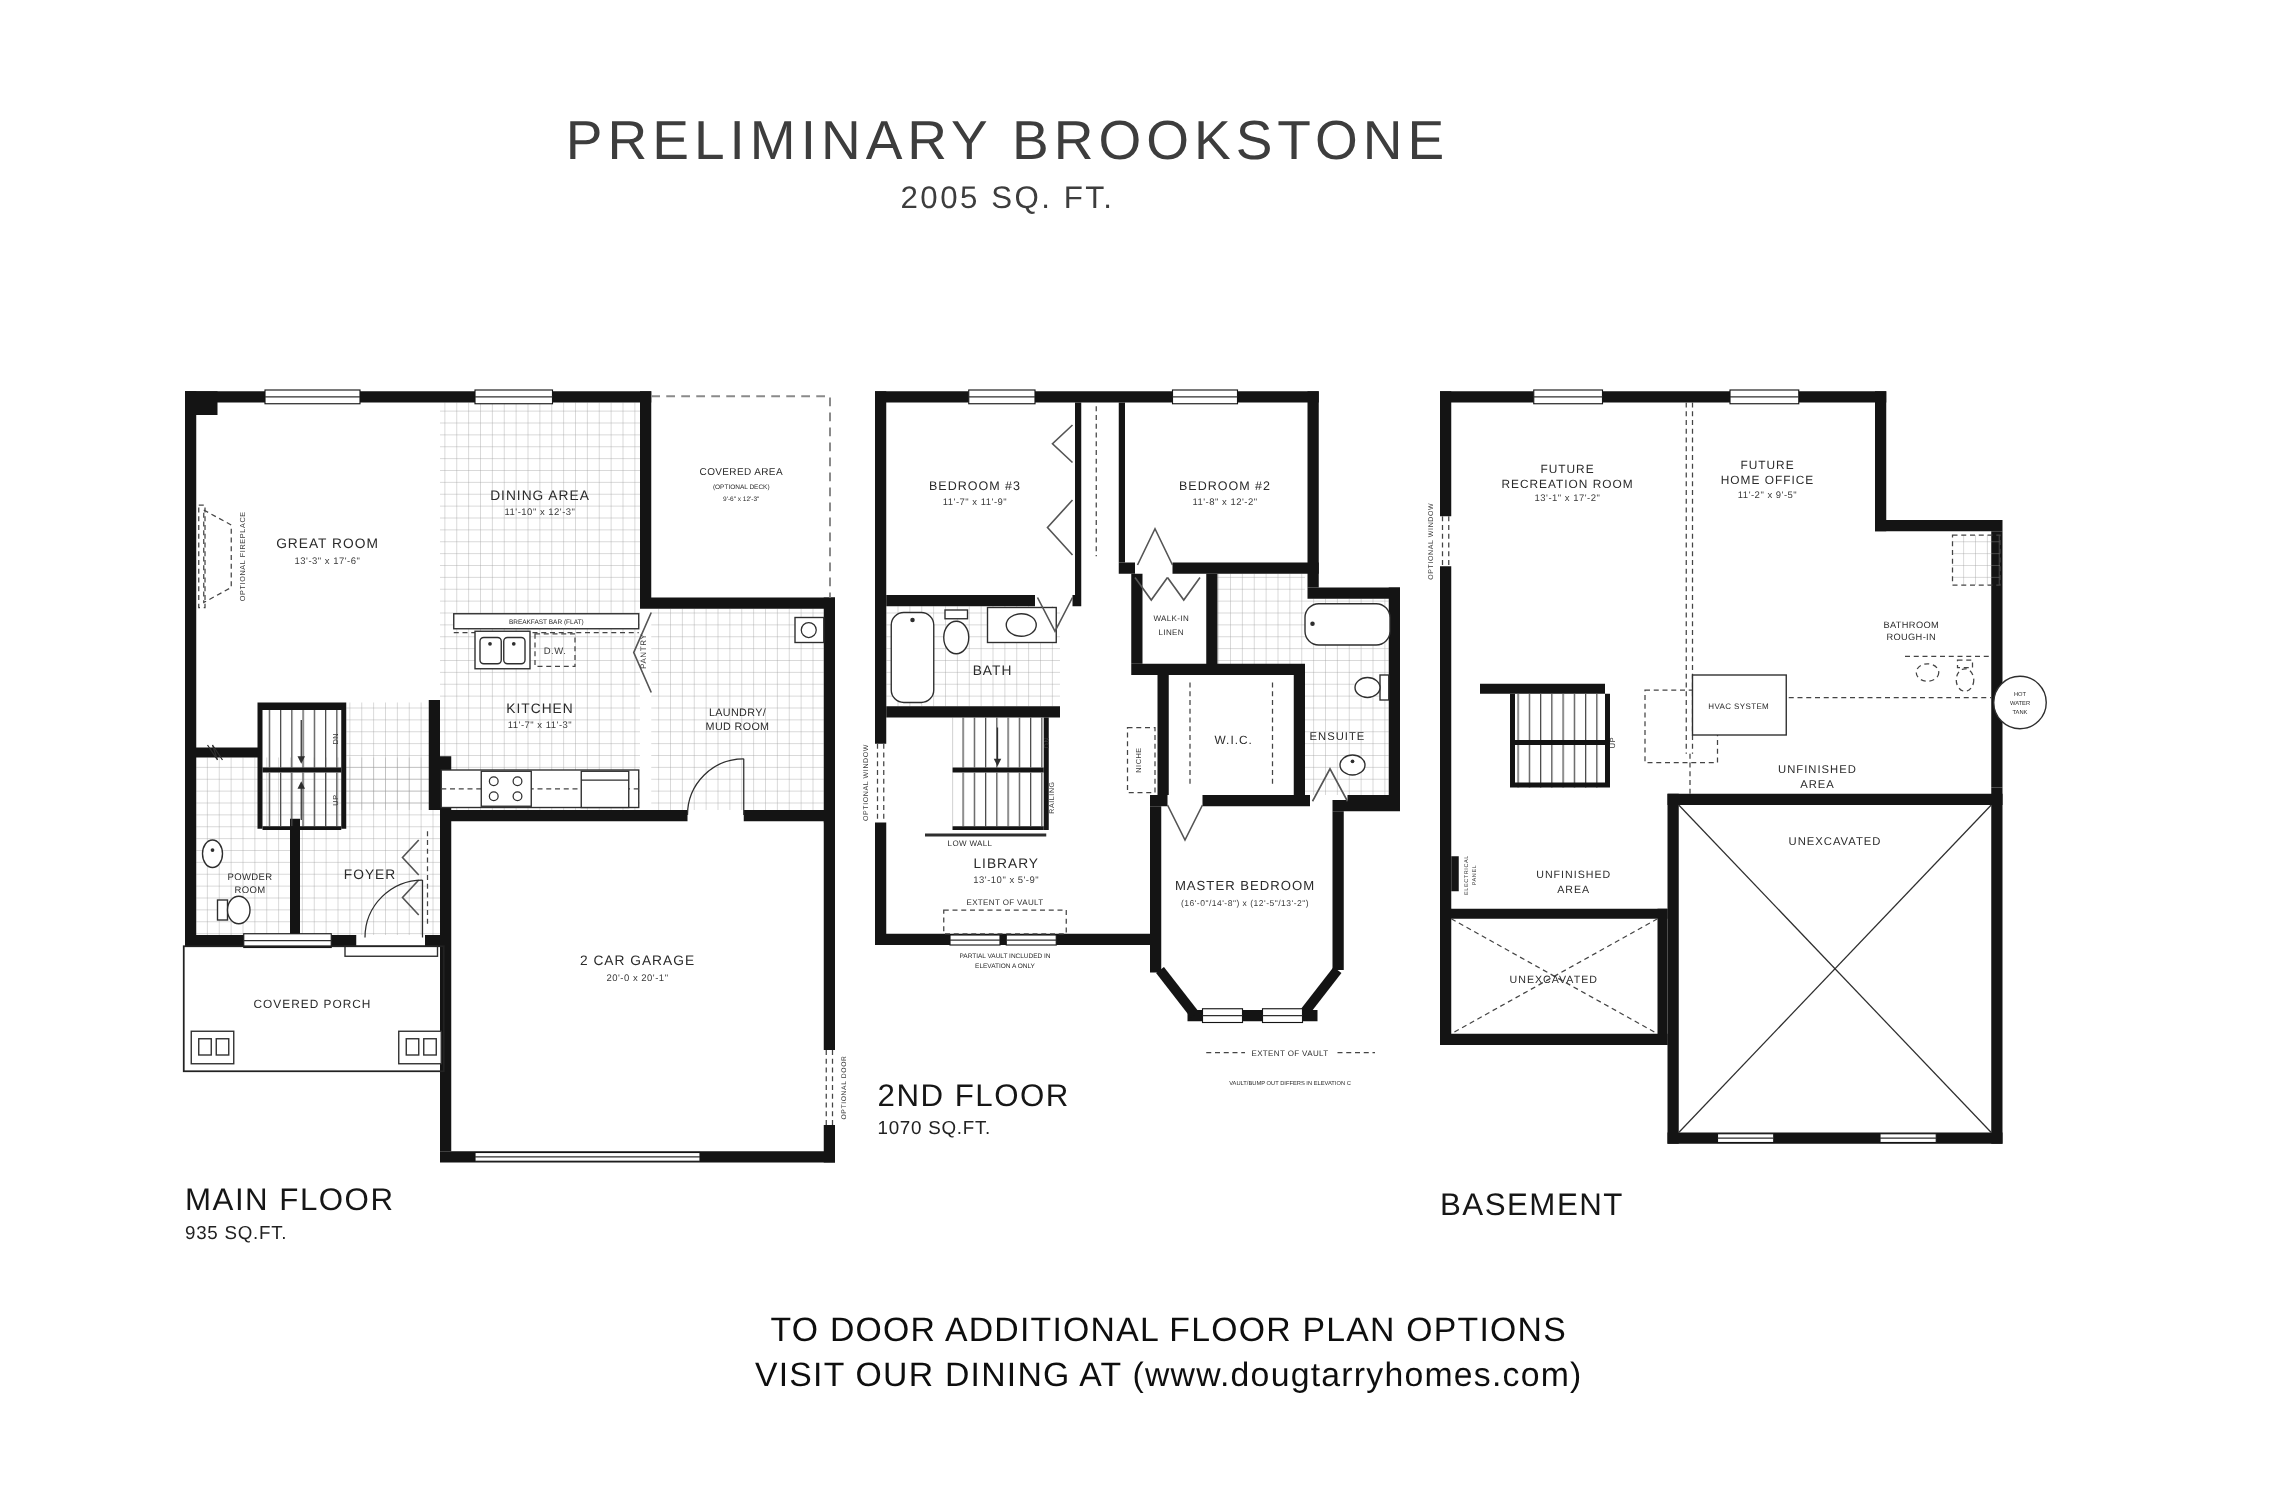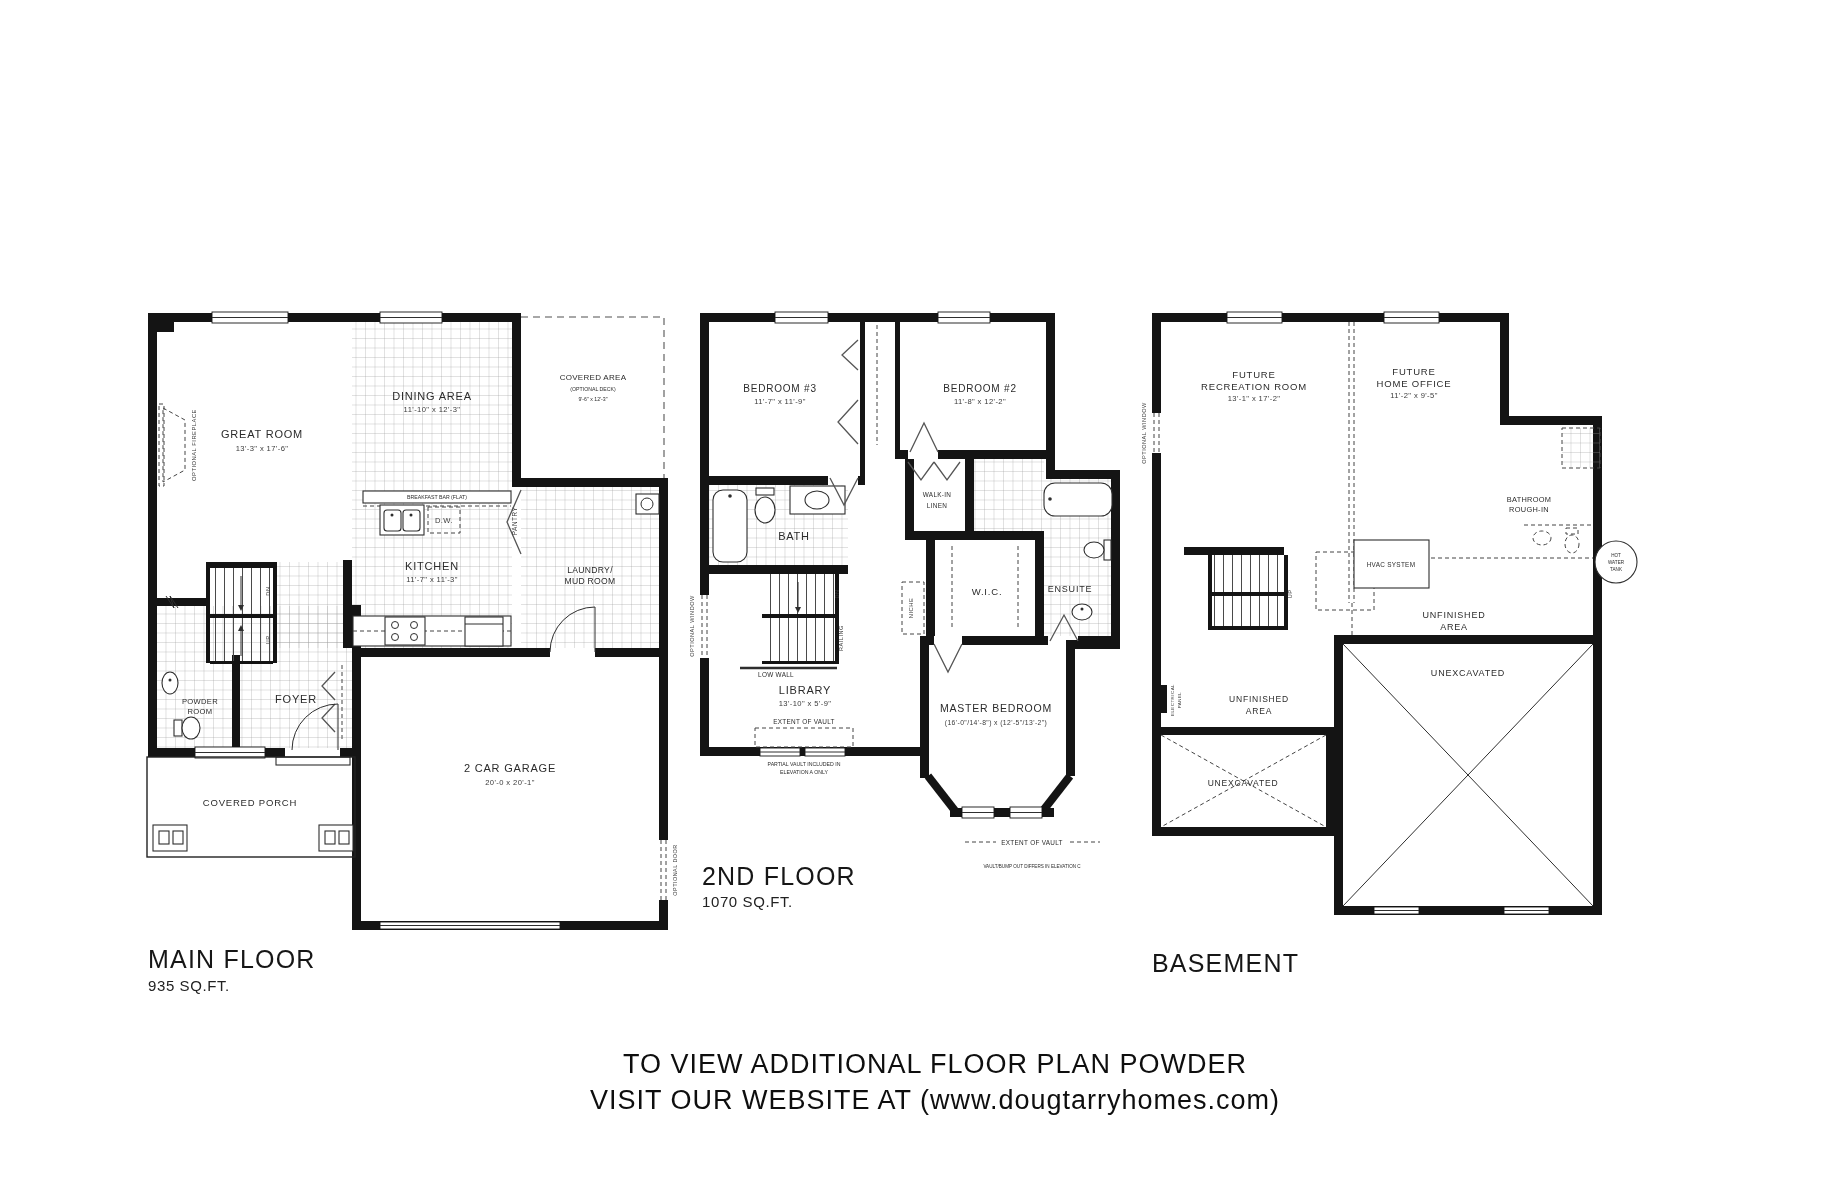--- a/index.html
+++ b/index.html
@@ -32,20 +32,24 @@
   .gdash{stroke:#8a8a8a;stroke-dasharray:7 5;fill:none;stroke-width:1.6;}
   .fix{fill:#fff;stroke:#2e2e2e;stroke-width:1.1;}
   .win{fill:#fff;stroke:#141414;stroke-width:.9;}
   .chev{stroke:#555;stroke-width:1.3;fill:none;}
 </style>
 </head>
 <body>
 
 <div id="page">
 
+  <div id="title-block">
+    <div id="plan-title">PRELIMINARY BROOKSTONE</div>
+    <div id="plan-sqft">2005 SQ. FT.</div>
+  </div>
 
   <div class="plan" id="main-floor-plan">
   <svg width="620" height="700" viewBox="0 0 620 700">
     <defs>
       <pattern id="tile" width="9.5" height="9.5" patternUnits="userSpaceOnUse">
         <path d="M9.5,0 H0 V9.5" fill="none" stroke="#9a9a9a" stroke-width="0.6"></path>
       </pattern>
       <pattern id="stairs" width="9" height="9" patternUnits="userSpaceOnUse">
         <path d="M0.5,0 V9" stroke="#4a4a4a" stroke-width="1"></path>
       </pattern>
@@ -519,17 +523,17 @@
       <text class="rn" x="119" y="486" style="font-size:8.5px">UNEXCAVATED</text>
       <text class="rn" x="344" y="376" style="font-size:9px">UNEXCAVATED</text>
       <text class="vt" transform="rotate(-90 22 133)" x="22" y="133" style="font-size:5.6px">OPTIONAL WINDOW</text>
       <text class="vt" transform="rotate(-90 168 294)" x="168" y="294" style="font-size:5.8px">UP</text>
       <text class="pl" x="28" y="672" text-anchor="start">BASEMENT</text>
     </g>
   </svg>
   </div>
 
   <div id="footer-block">
-    <div>TO VIEW ADDITIONAL FLOOR PLAN POWDER</div>
-    <div>VISIT OUR WEBSITE AT (www.dougtarryhomes.com)</div>
+    <div>TO DOOR ADDITIONAL FLOOR PLAN OPTIONS</div>
+    <div>VISIT OUR DINING AT (www.dougtarryhomes.com)</div>
   </div>
 
 </div>
 
 </body></html>

